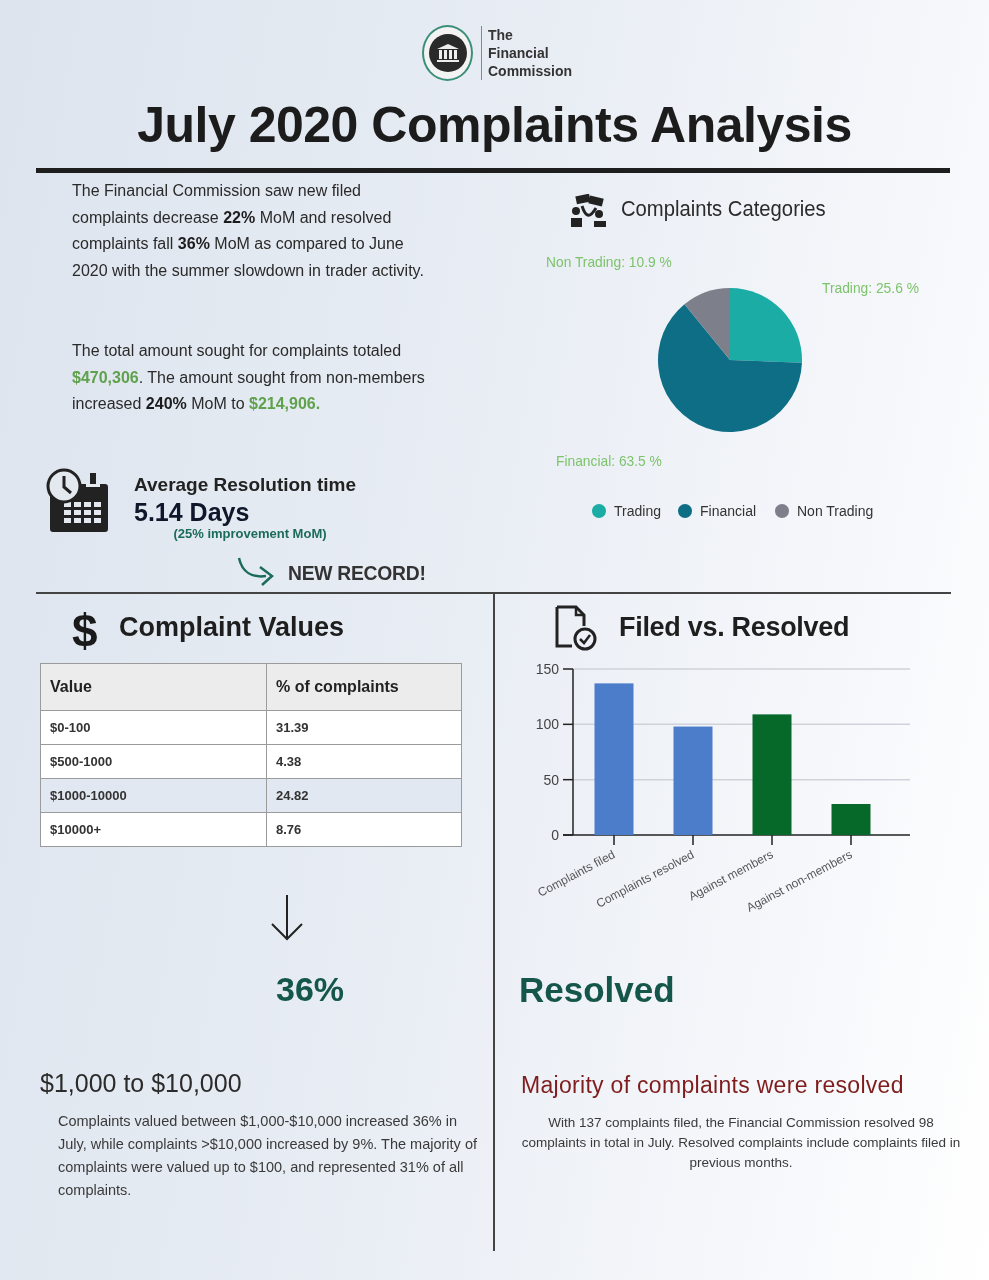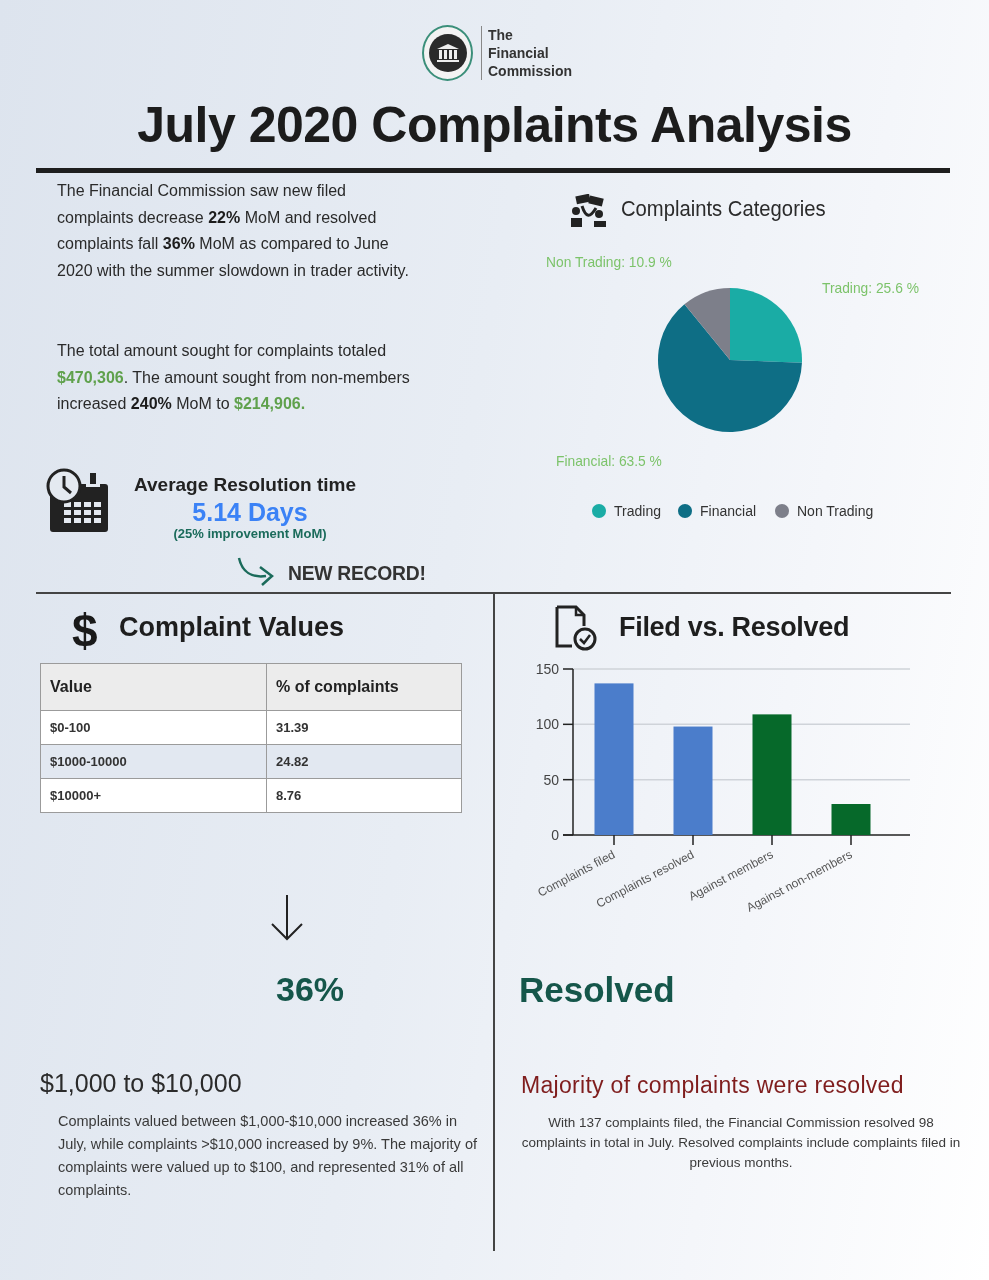--- a/index.html
+++ b/index.html
@@ -16,28 +16,28 @@
   #logo { left: 422px; top: 24px; width: 150px; height: 58px; display: flex; align-items: center; }
   #logo-badge { width: 56px; height: 56px; border-radius: 50%; border: 2px solid #3b8f7a; background: #f3f3f3; display: flex; align-items: center; justify-content: center; position: relative; }
   #logo-badge .inner { width: 38px; height: 38px; border-radius: 50%; background: #2a2a2a; display: flex; align-items: center; justify-content: center; }
   #logo-sep { width: 1px; height: 54px; background: #888; margin: 0 6px 0 8px; }
   #logo-text { font-weight: bold; font-size: 14px; line-height: 18px; color: #333; }
 
   #title { left: 0; top: 96px; width: 989px; text-align: center; font-size: 50px; font-weight: bold; color: #1c1c1c; letter-spacing: -0.5px; font-family: "Liberation Sans", sans-serif; }
   #title-rule { left: 36px; top: 168px; width: 914px; height: 5px; background: #1e1e1e; }
 
   
-  .intro { left: 57px; width: 360px; font-size: 16px; line-height: 26.7px; color: #2a2a2a; }
+  .intro { left: 72px; width: 360px; font-size: 16px; line-height: 26.7px; color: #2a2a2a; }
   .intro b { color: #1c1c1c; }
   .money { color: #5fa14c; font-weight: bold; }
 
   
   #cal-icon { left: 44px; top: 468px; }
   #avg-label { left: 134px; top: 474px; font-size: 19px; font-weight: bold; color: #222; }
-  #avg-value { left: 134px; top: 498px; width: 232px; text-align: center; font-size: 25px; font-weight: bold; color: #3b82f6; }
+  #avg-value { left: 134px; top: 498px; width: 232px; font-size: 25px; font-weight: bold; color: #0f172a; }
   #avg-sub { left: 134px; top: 526px; width: 232px; text-align: center; font-size: 13px; font-weight: bold; color: #1b6b5b; }
   #record-arrow { left: 236px; top: 556px; }
   #record-text { left: 288px; top: 561px; font-size: 21px; font-weight: bold; color: #333; letter-spacing: -0.3px; transform: scaleX(0.92); transform-origin: left; }
 
   
   #cat-icon { left: 570px; top: 194px; }
   #cat-title { left: 621px; top: 196px; font-size: 22px; color: #2b2b2b; transform: scaleX(0.92); transform-origin: left; }
   .pie-label { font-size: 15px; color: #7cc36a; transform: scaleX(0.92); transform-origin: left; }
   #pie-svg { left: 650px; top: 282px; }
   .legend-item { display: flex; align-items: center; font-size: 14px; color: #333; }
@@ -179,20 +179,24 @@
   <thead>
     <tr>
       <th>Value</th>
       <th>% of complaints</th>
     </tr>
   </thead>
   <tbody>
     <tr class="odd">
       <td>$0-100</td>
       <td>31.39</td>
+    </tr>
+    <tr class="odd">
+      <td>$500-1000</td>
+      <td>4.38</td>
     </tr>
     <tr class="even">
       <td>$1000-10000</td>
       <td>24.82</td>
     </tr>
     <tr class="odd">
       <td>$10000+</td>
       <td>8.76</td>
     </tr>
   </tbody>

